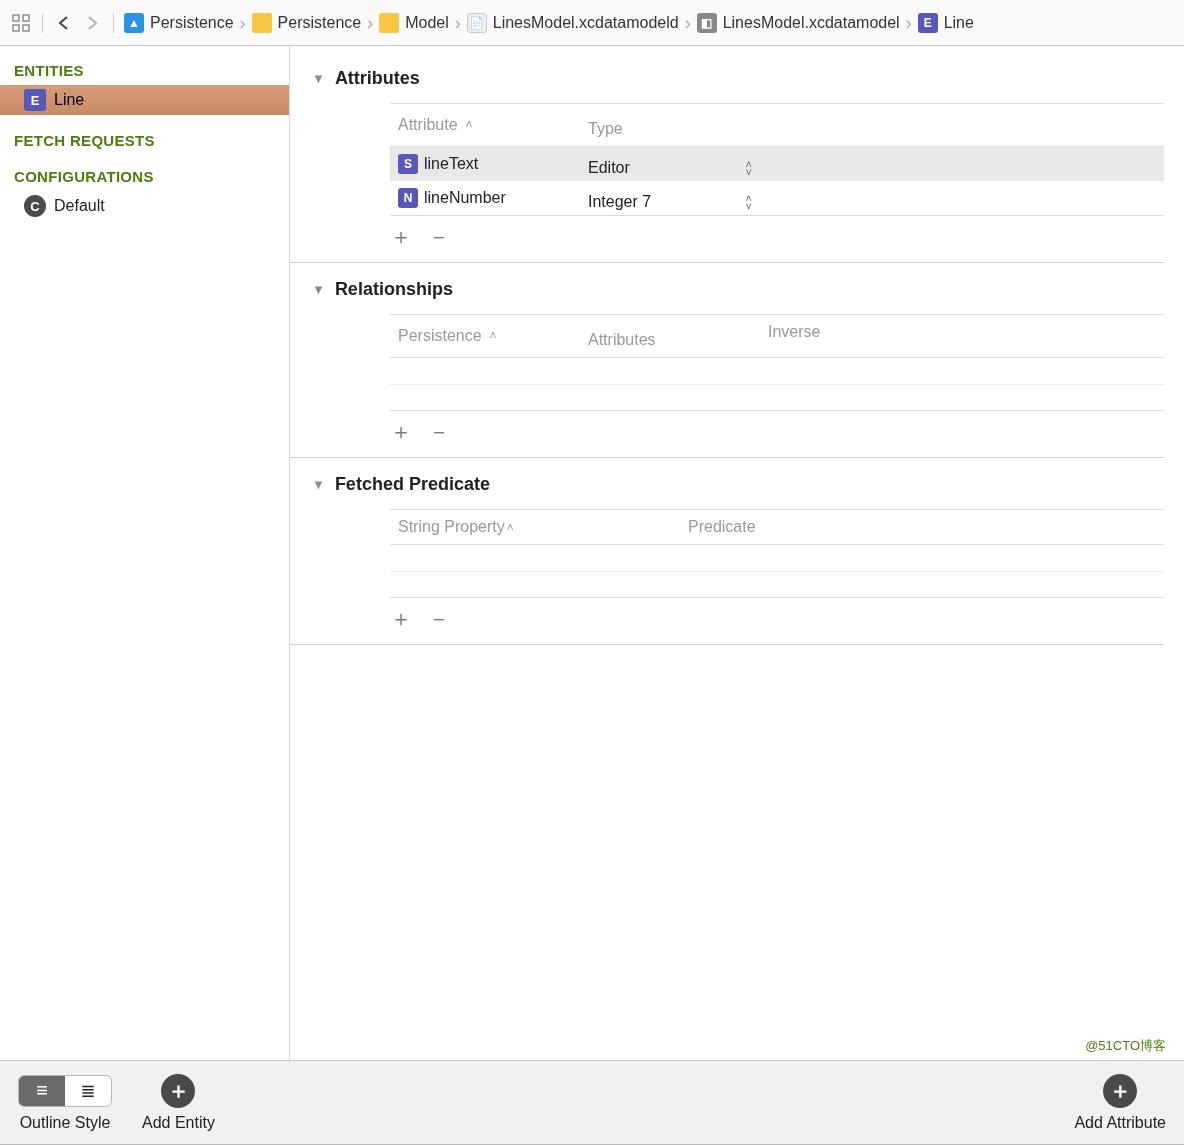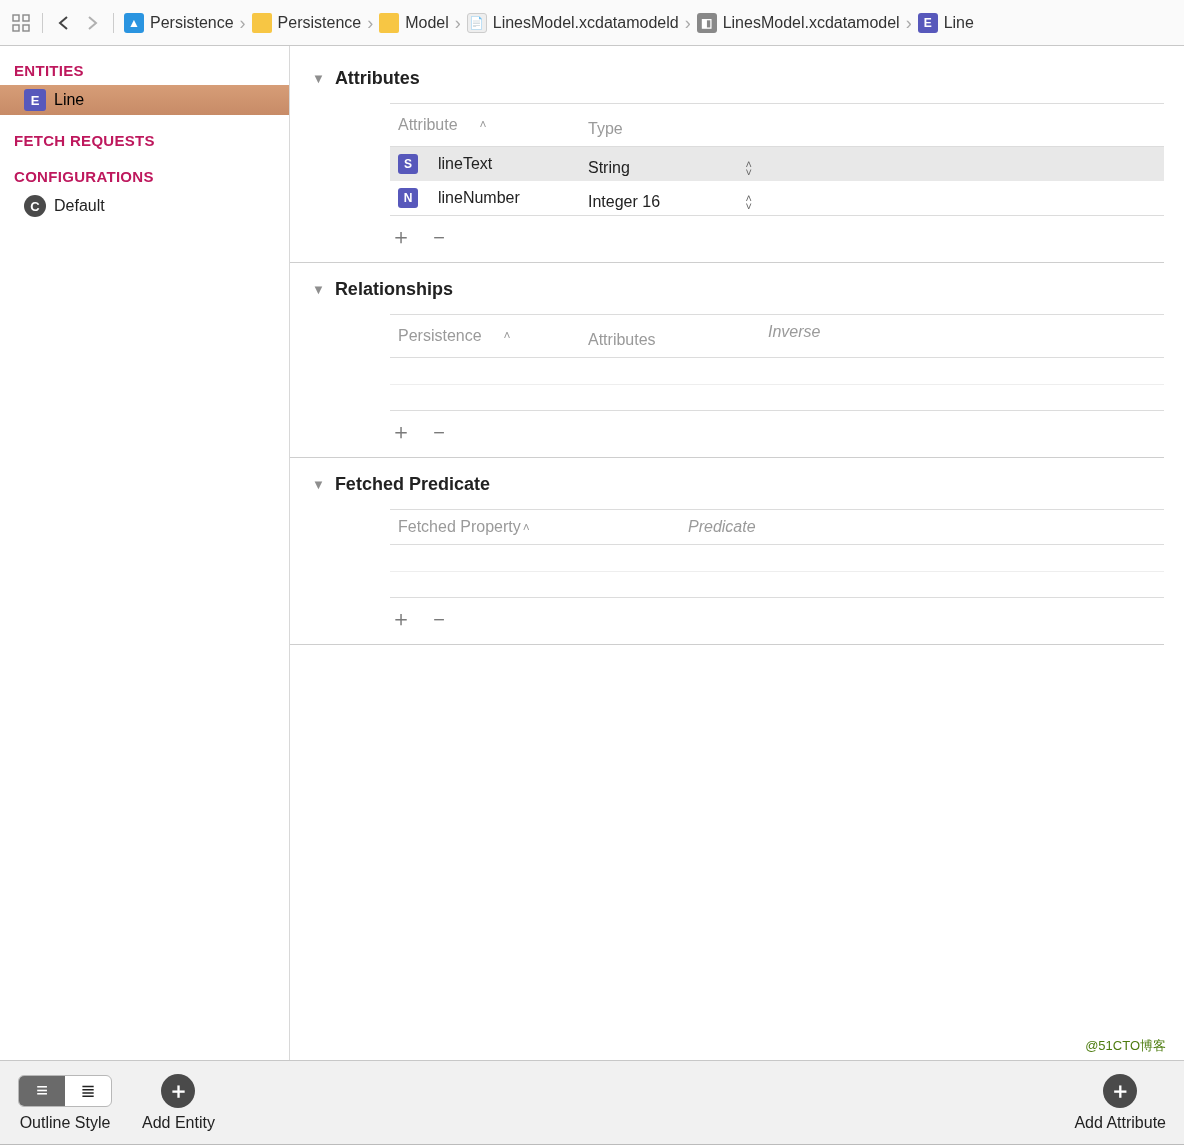--- a/index.html
+++ b/index.html
@@ -16,35 +16,35 @@
   .ic-fold  { background:#f7c644; color:#d09820; border-radius:2px; }
   .ic-doc   { background:#eee; color:#888; border:1px solid #ccc; }
   .ic-db    { background:#888; color:#fff; }
   .ic-ent   { background:#5758bb; color:#fff; }
   .ic-dark  { background:#4a4a4a; color:#fff; border-radius:50%; }
   .ic-attr-s{ background:#5758bb; color:#fff; }
 
   
   .split { display:flex; flex:1; min-height:0; }
   .sidebar { width:290px; border-right:1px solid #d8d8d8; display:flex; flex-direction:column; padding-top:10px; user-select:none; }
-  .sb-head { font-size:15px; font-weight:600; color:#be185d; padding:6px 14px; letter-spacing:.3px; }
+  .sb-head { font-size:15px; font-weight:600; color:#4d7c0f; padding:6px 14px; letter-spacing:.3px; }
   .sb-row { display:flex; align-items:center; gap:8px; padding:4px 14px 4px 24px; font-size:16px; }
   .sb-row.sel { background:linear-gradient(#d69d77,#c78b67); color:#000; }
   .sb-row .ic { width:22px; height:22px; font-size:13px; }
 
   .editor { flex:1; overflow:auto; padding:14px 20px 0 0; }
   .section { margin-bottom:14px; padding-left:20px; }
   .section-h { display:flex; align-items:center; gap:10px; font-weight:700; font-size:18px; padding:8px 0 14px 2px; }
   .disc { color:#8e8e8e; font-size:13px; }
   .tbl { margin-left:80px; border-top:1px solid #dcdcdc; border-bottom:1px solid #dcdcdc; }
   .tbl-h { display:flex; color:#9a9a9a; font-size:16px; padding:4px 0; border-bottom:1px solid #dcdcdc; }
   .tbl-h .col, .trow .col { padding:4px 8px; }
-  .col-a { width:190px; display:flex; align-items:center; gap:20px; }
+  .col-a { width:190px; display:flex; align-items:center; gap:6px; }
   .col-b { width:180px; display:flex; align-items:center; justify-content:space-between; padding-right:14px;margin-top:8px; }
-  .col-c { flex:1;font-style:italic; }
+  .col-c { flex:1; }
   .trow { display:flex; font-size:16px; }
   .trow.sel { background:#e8e8e8; }
   .trow.spacer { height:26px; }
   .sort-caret { font-size:12px; color:#9a9a9a; margin-left:2px; }
   .updown { color:#666; font-size:11px; line-height:8px; display:inline-flex; flex-direction:column; }
 
   .addrem { display:flex; gap:16px; margin:10px 0 6px 80px; color:#7a7a7a; font-size:22px; }
   .addrem span { width:22px; text-align:center; line-height:22px; }
   .section-sep { height:1px; background:#cecece; margin:4px 0 8px 0; }
 
@@ -158,35 +158,35 @@
             </div>
           <div class="col col-c"></div>
         </div>
         <div id="attr-rows">
             <div class="trow sel">
               <div class="col col-a">
                 <span class="ic ic-attr-s">S</span>
                 <span>lineText</span>
               </div>
               <div class="col col-b">
-                <span>String</span>
+                <span>Editor</span>
                 <span class="updown">
                   <span>˄</span>
                   <span>˅</span>
                 </span>
               </div>
               <div class="col col-c"></div>
             </div>
             <div class="trow">
               <div class="col col-a">
                 <span class="ic ic-attr-s">N</span>
                 <span>lineNumber</span>
               </div>
               <div class="col col-b">
-                <span>Integer 16</span>
+                <span>Integer 7</span>
                 <span class="updown">
                   <span>˄</span>
                   <span>˅</span>
                 </span>
               </div>
               <div class="col col-c"></div>
             </div>
           </div>
       </div>
       <div class="addrem">
@@ -222,21 +222,21 @@
     </div>
     <div class="section-sep"></div>
 
     <div class="section">
       <div class="section-h">
         <span class="disc">▼</span>
         <span>Fetched Predicate</span>
       </div>
       <div class="tbl">
         <div class="tbl-h">
-          <div class="col" style="width:290px"><span>Fetched Property</span><span class="sort-caret">˄</span></div>
+          <div class="col" style="width:290px"><span>String Property</span><span class="sort-caret">˄</span></div>
           <div class="col col-c"><span>Predicate</span></div>
         </div>
         <div class="trow spacer"></div>
         <div class="trow spacer" style="border-top:1px solid #eee"></div>
       </div>
       <div class="addrem">
         <span>＋</span>
         <span>－</span>
       </div>
     </div>

